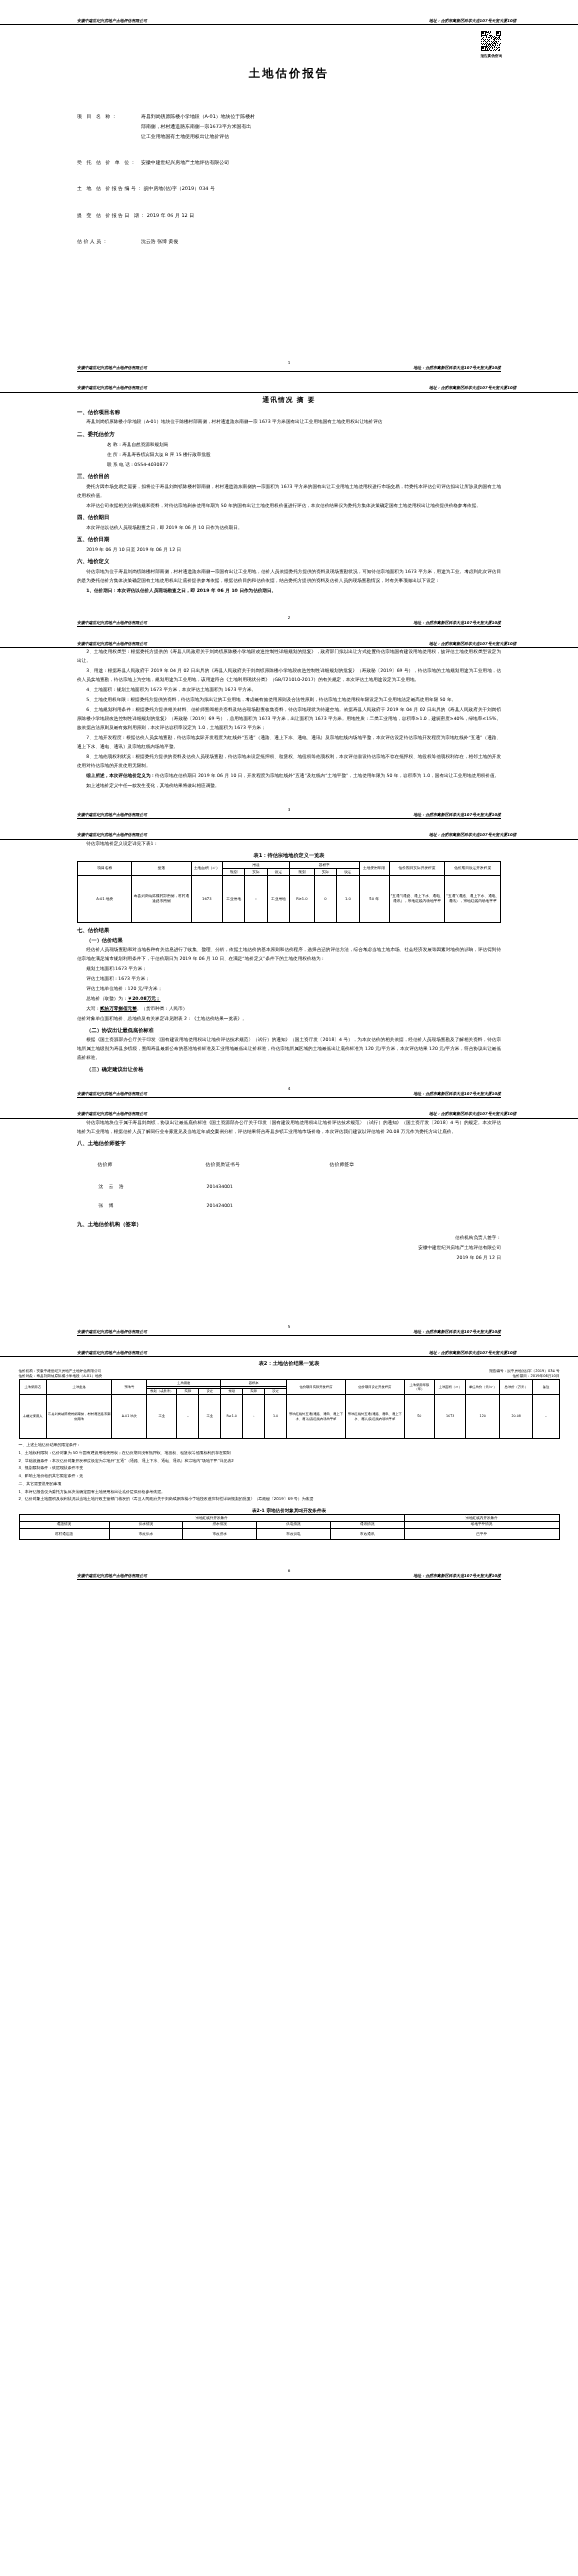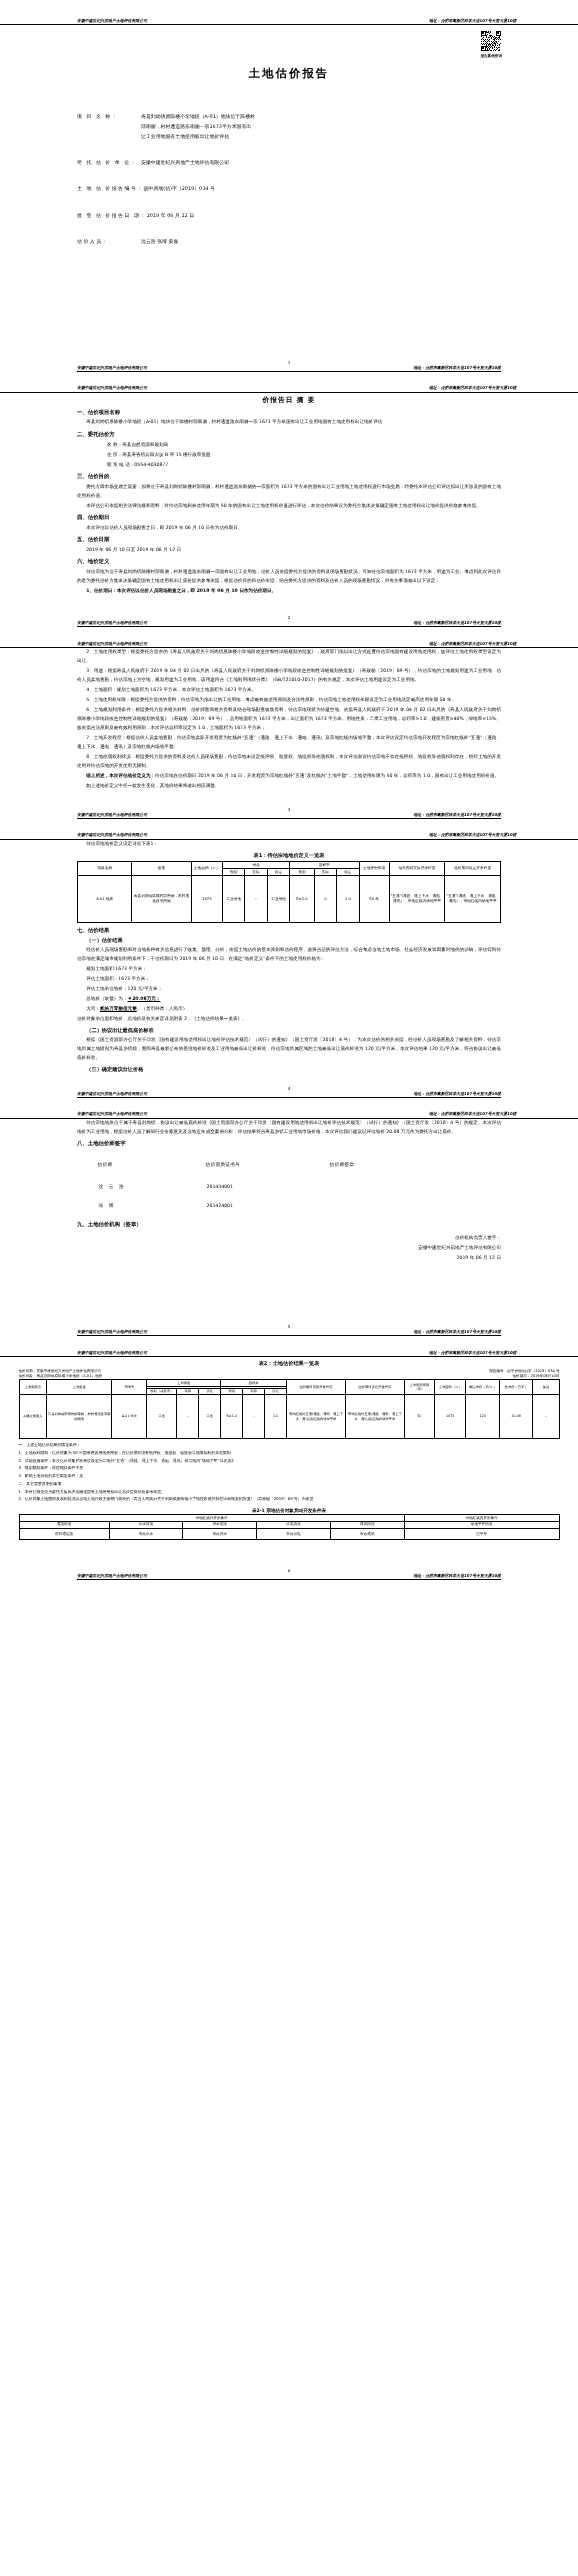--- a/index.html
+++ b/index.html
@@ -333,21 +333,21 @@
     </div>
   </div>
 
   <div style="height:13.4px"></div>
   <div class="runhead">
     <span class="co">安徽中建世纪兴房地产土地评估有限公司</span>
     <span class="addr">地址：合肥市高新区科学大道107号天贸大厦10楼</span>
   </div>
 
   <div class="sheet">
-    <div class="part-title">价报告日  摘  要</div>
+    <div class="part-title">通讯情况  摘  要</div>
 
     <div class="sec-title">一、估价项目名称</div>
     <p class="body ind">寿县刘岗镇原陈楼小学地段（A-01）地块位于陈楼村部南侧，村村通道路东南侧一宗 1673 平方米国有出让工业用地国有土地使用权出让地价评估</p>
 
     <div class="sec-title">二、委托估价方</div>
     <p class="body" style="padding-left:30px">
       <span>名        称：</span><span>寿县自然资源和规划局</span>
     </p>
     <p class="body" style="padding-left:30px">
       <span>住        所：</span><span>寿县寿春镇宾阳大厦 B 座 15 楼行政审批股</span>

